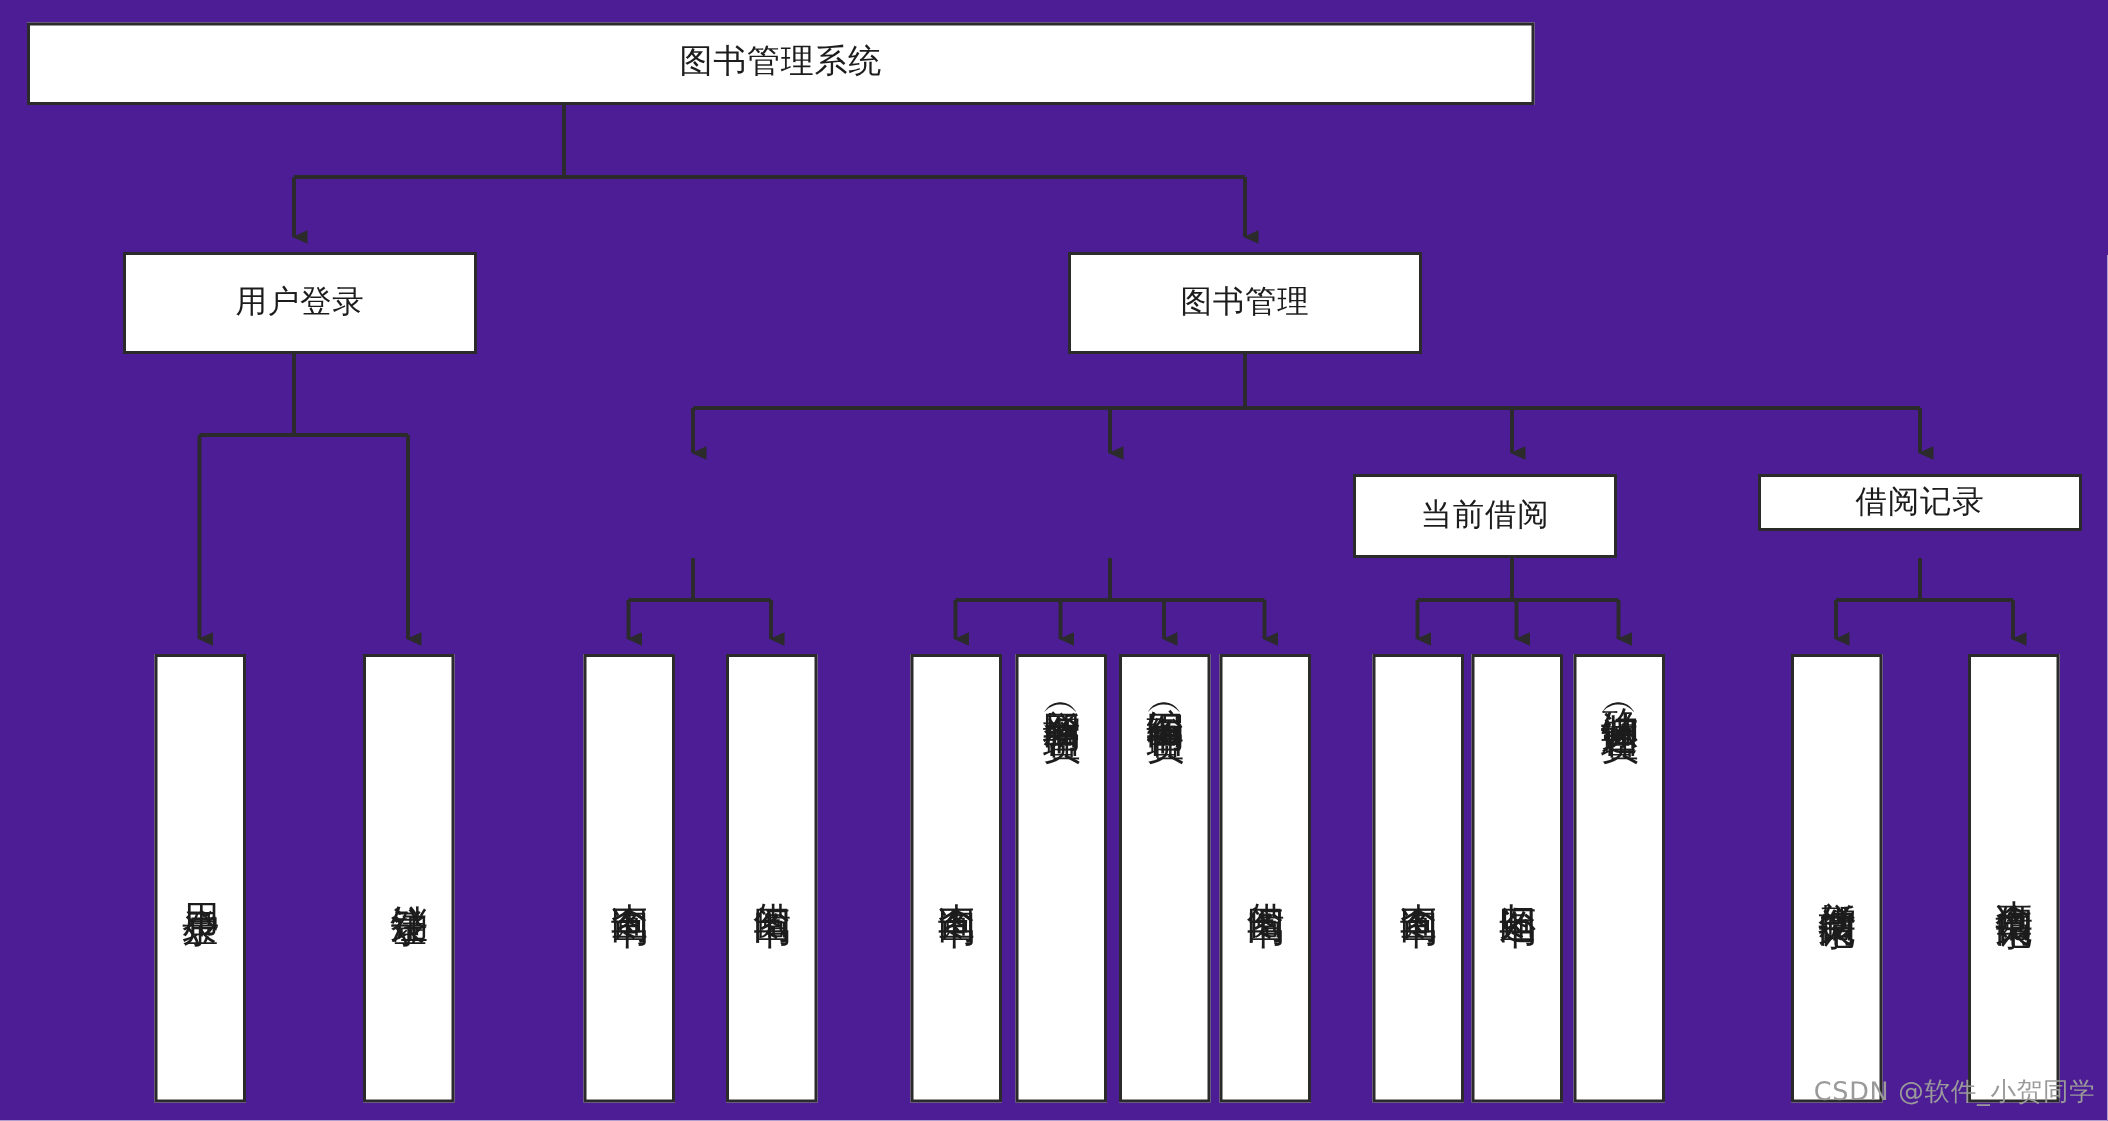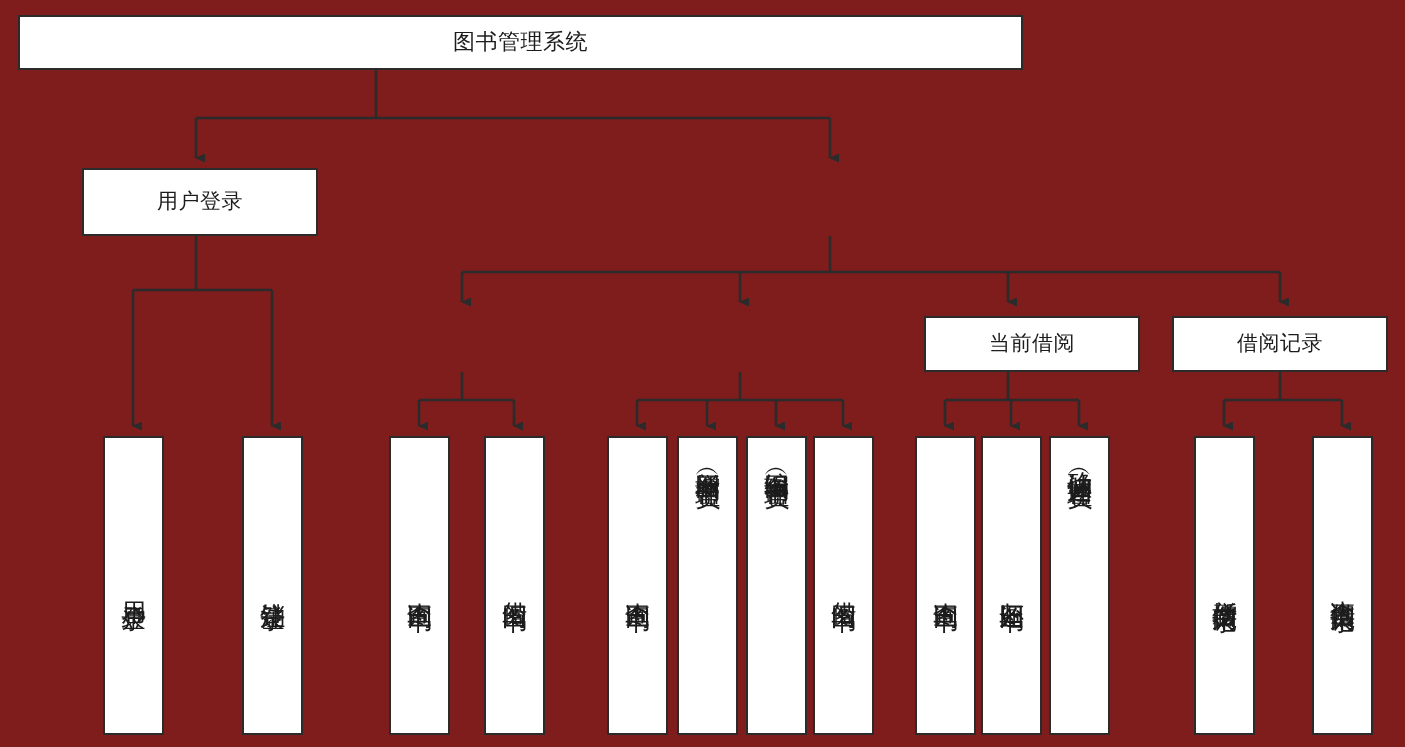--- a/index.html
+++ b/index.html
@@ -8,21 +8,21 @@
     padding: 0;
     background: #ffffff;
   }
   body {
     font-family: "DejaVu Sans", "Liberation Sans", sans-serif;
   }
   #diagram-root {
     position: relative;
     width: 1405px;
     height: 747px;
-    background: #7f1d1d;
+    background: #4c1d95;
     overflow: hidden;
   }
   #edge-layer {
     position: absolute;
     left: 0;
     top: 0;
     width: 1405px;
     height: 747px;
     pointer-events: none;
   }
@@ -134,28 +134,31 @@
   </svg>
 
   <div class="node horiz root" style="left:18px; top:15px; width:1005px; height:55px;">
     <span class="node-label">图书管理系统</span>
   </div>
 
   <div class="node horiz" style="left:82px; top:168px; width:236px; height:68px;">
     <span class="node-label">用户登录</span>
   </div>
 
-
-
-
-  <div class="node horiz" style="left:924px; top:316px; width:216px; height:56px;text-align:right;">
+  <div class="node horiz" style="left:712px; top:168px; width:236px; height:68px;">
+    <span class="node-label">图书管理</span>
+  </div>
+
+
+
+  <div class="node horiz" style="left:902px; top:316px; width:176px; height:56px;text-align:right;">
     <span class="node-label">当前借阅</span>
   </div>
 
-  <div class="node horiz" style="left:1172px; top:316px; width:216px; height:56px;">
+  <div class="node horiz" style="left:1172px; top:316px; width:216px; height:38px;">
     <span class="node-label">借阅记录</span>
   </div>
 
   <div class="node vert centered" style="left:103px; top:436px; width:61px; height:299px;">
     <span class="node-label">用户登录</span>
   </div>
   <div class="node vert centered" style="left:242px; top:436px; width:61px; height:299px;">
     <span class="node-label">注销登录</span>
   </div>
 
@@ -189,14 +192,15 @@
     <span class="node-label">确认归还（管理员）</span>
   </div>
 
   <div class="node vert centered" style="left:1194px; top:436px; width:61px; height:299px;">
     <span class="node-label">新增借阅记录</span>
   </div>
   <div class="node vert centered" style="left:1312px; top:436px; width:61px; height:299px;">
     <span class="node-label">查询借阅记录</span>
   </div>
 
+  <div id="watermark">CSDN @软件_小贺同学</div>
 
 </div>
 
 </body></html>

